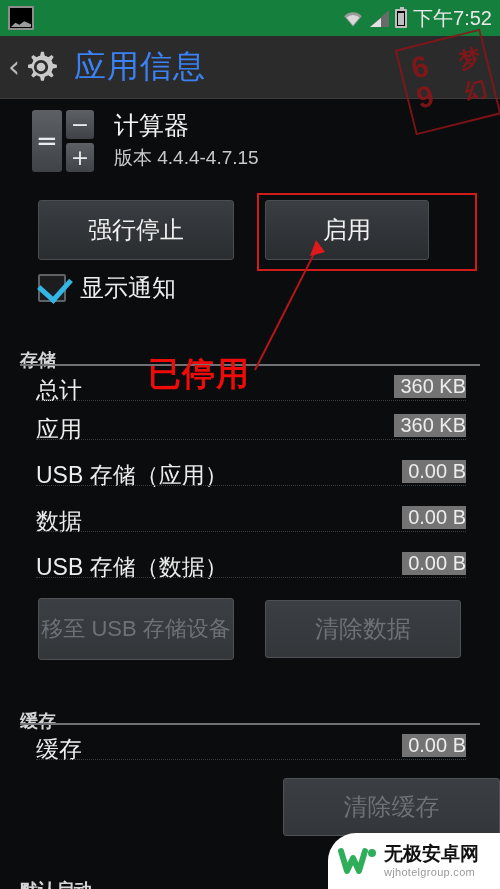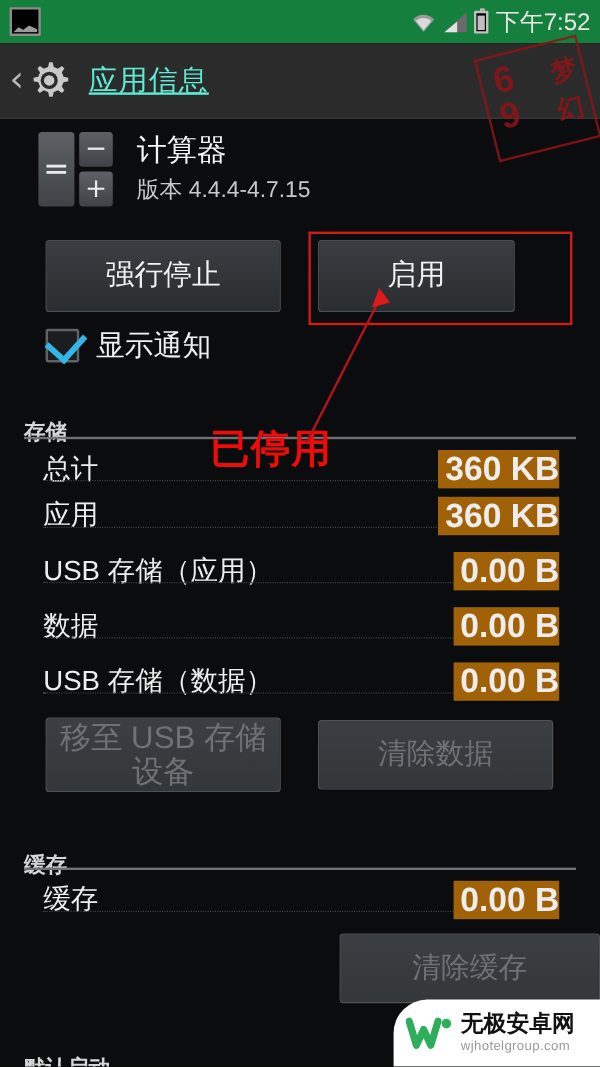--- a/index.html
+++ b/index.html
@@ -96,25 +96,24 @@
   #back-chevron {
     color: #b9b9b9;
     font-size: 30px;
     line-height: 1;
     margin-left: 8px;
     margin-right: 2px;
     font-family: "DejaVu Sans", sans-serif;
   }
   .gear-icon { width: 38px; height: 38px; display: block; }
   #page-title {
-    color: #5eead4;
-    font-size: 24px;
+    color: #3b82f6;
+    font-size: 32px;
     margin-left: 14px;
     letter-spacing: 1px;
-    text-decoration: underline;
   }
 
   
   #stamp {
     position: absolute;
     right: 8px; top: 38px;
     width: 84px; height: 84px;
     transform: rotate(-14deg);
     border: 2px solid #8d1418;
     color: #8d1418;
@@ -169,21 +168,21 @@
     box-sizing: border-box;
     line-height: 1.12;
   }
   .btn.disabled {
     background: linear-gradient(#3b3e42, #34373a);
     border-color: #4e5155;
     color: #6d7277;
   }
   #force-stop-btn { position:absolute; left: 38px;  top: 200px; width: 196px; height: 60px; }
   #enable-btn     { position:absolute; left: 265px; top: 200px; width: 164px; height: 60px; }
-  #move-usb-btn   { position:absolute; left: 38px;  top: 598px; width: 196px; height: 62px; font-size: 26px; }
+  #move-usb-btn   { position:absolute; left: 38px;  top: 598px; width: 196px; height: 62px; font-size: 22px; }
   #clear-data-btn { position:absolute; left: 265px; top: 600px; width: 196px; height: 58px; }
   #clear-cache-btn{ position:absolute; left: 283px; top: 778px; width: 217px; height: 58px; }
 
   
   #notify-row {
     position: absolute;
     left: 38px; top: 272px;
     display: flex; align-items: center;
   }
   .checkbox {
@@ -224,42 +223,41 @@
   }
   .row .label {
     position: absolute; left: 16px; top: 3px;
     color: #ededed; font-size: 23px;
     background: #0b0c0d;
     padding-right: 6px;
     text-align: right;
   }
   .row .value {
     position: absolute; right: 14px; top: 3px;
-    color: #ededed; font-size: 28px;
-    background: #a16207;
+    color: #ededed; font-size: 20px;
+    background: #737373;
     padding-left: 6px;
-    font-weight: bold;
   }
   .row .dots {
     position: absolute; left: 16px; right: 14px; top: 28px;
     border-bottom: 1px dotted #3c3f42;
   }
 
   
   #anno-rect {
     position: absolute;
     left: 257px; top: 193px;
     width: 220px; height: 78px;
     border: 2px solid #d11a1a;
     box-sizing: border-box;
     pointer-events: none;
   }
   #anno-text {
     position: absolute;
-    left: 175px; top: 352px;
+    left: 148px; top: 352px;
     color: #f00b0b;
     font-size: 33px;
     font-weight: bold;
     letter-spacing: 1px;
   }
   #anno-arrow {
     position: absolute;
     left: 0; top: 0;
     width: 500px; height: 889px;
     pointer-events: none;

